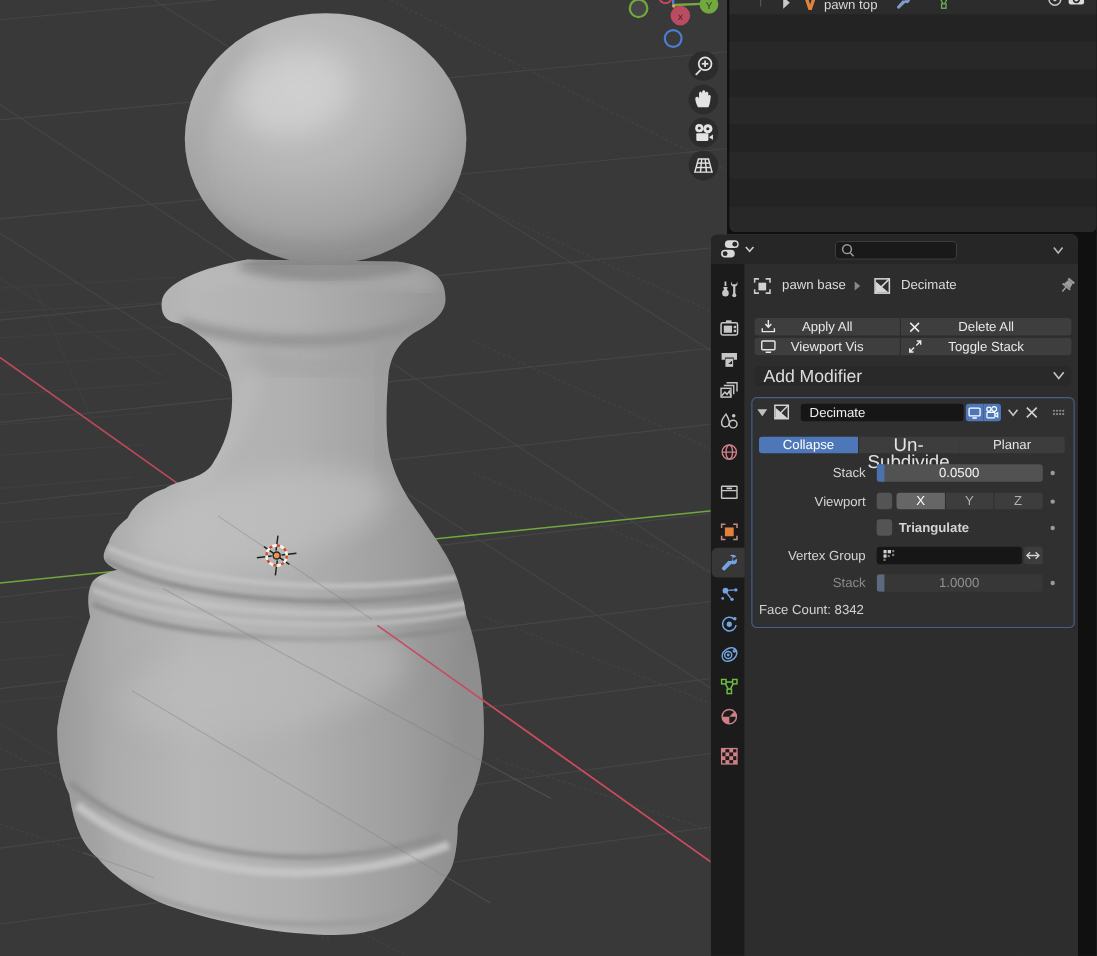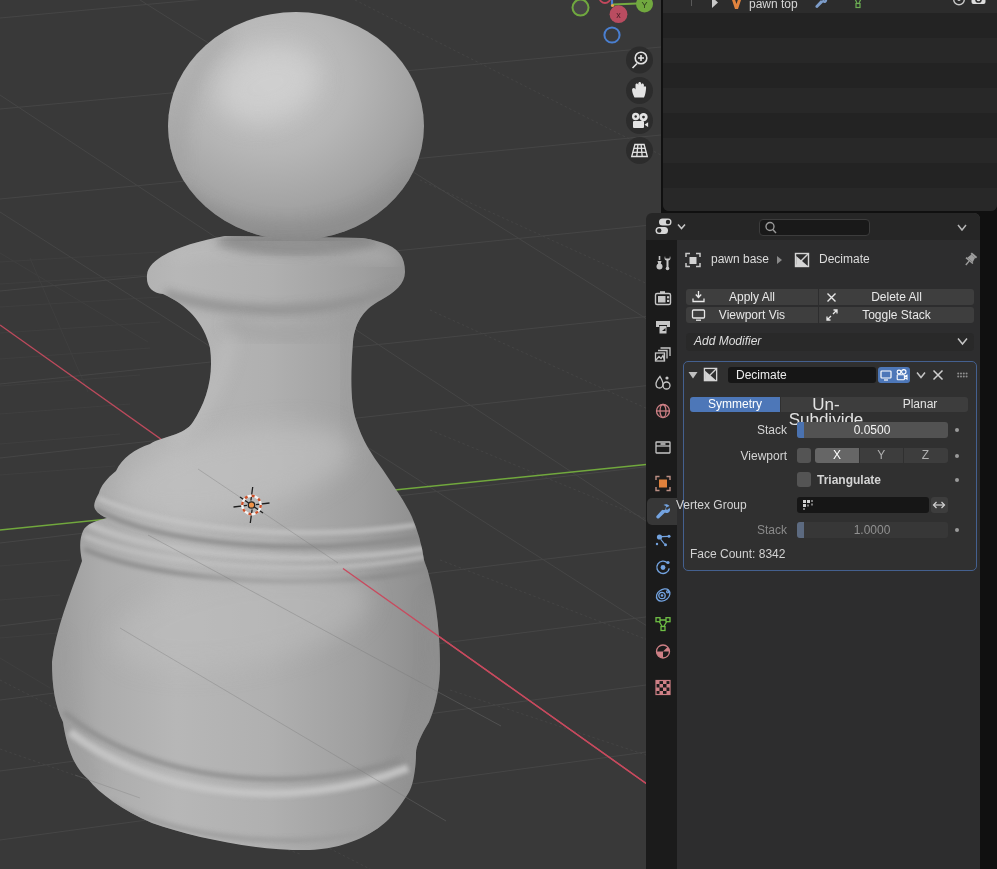--- a/index.html
+++ b/index.html
@@ -424,21 +424,21 @@
       <line x1="5" y1="12.2" x2="10" y2="12.2"></line>
     </g>
   </svg>
   <svg class="abs" style="left:179px;top:95px;" width="14" height="14" viewBox="0 0 14 14">
     <g stroke="#e8e8e8" stroke-width="1.3" fill="none">
       <path d="M 8.5,2 L 12,2 L 12,5.5 M 12,2 L 8,6 M 5.5,12 L 2,12 L 2,8.5 M 2,12 L 6,8"></path>
     </g>
   </svg>
 
   <div class="abs dots" style="left:40px;top:120px;width:288px;height:18px;background:#292929;border-radius:4px;"></div>
-  <div class="abs" style="left:48px;top:121px;font-size:12px;color:#dedede;font-style:italic;">Add Modifier</div>
+  <div class="abs" style="left:48px;top:121px;font-size:16px;color:#dedede;">Add Modifier</div>
   <svg class="abs" style="left:310px;top:124px;" width="14" height="10" viewBox="0 0 14 10">
     <path d="M 2,1.5 L 6.5,7 L 11,1.5" stroke="#c5c5c5" stroke-width="1.5" fill="none"></path>
   </svg>
 
   <div class="abs" style="left:37px;top:148px;width:292px;height:208px;background:#303030;border:1px solid #44608f;border-radius:5px;"></div>
 
   <svg class="abs" style="left:41px;top:156px;" width="12" height="12" viewBox="0 0 12 12">
     <path d="M 1.5,3 L 10.5,3 L 6,9.5 Z" fill="#c0c0c0"></path>
   </svg>
   <svg class="abs" style="left:57px;top:154px;" width="16" height="16" viewBox="0 0 17 17">
@@ -476,21 +476,21 @@
         <circle cx="4" cy="2.4" r="1"></circle>
         <circle cx="6.8" cy="2.4" r="1"></circle>
         <circle cx="9.6" cy="2.4" r="1"></circle>
       <circle cx="1.2" cy="5.4" r="1"></circle>
         <circle cx="4" cy="5.4" r="1"></circle>
         <circle cx="6.8" cy="5.4" r="1"></circle>
         <circle cx="9.6" cy="5.4" r="1"></circle>
     </g>
   </svg>
 
-  <div class="abs" style="left:44px;top:183.5px;width:90px;height:15px;background:#4d77b8;border-radius:3px 0 0 3px;text-align:center;line-height:15px;font-size:12px;color:#ffffff;">Symmetry</div>
+  <div class="abs" style="left:44px;top:183.5px;width:90px;height:15px;background:#4d77b8;border-radius:3px 0 0 3px;text-align:center;line-height:15px;font-size:12px;color:#ffffff;">Collapse</div>
   <div class="abs dots" style="left:134.5px;top:183.5px;width:91px;height:15px;background:#3d3d3d;text-align:center;line-height:15px;font-size:17px;color:#e3e3e3;">Un-Subdivide</div>
   <div class="abs dots" style="left:226px;top:183.5px;width:96px;height:15px;background:#3d3d3d;border-radius:0 3px 3px 0;text-align:center;line-height:15px;font-size:12px;color:#e3e3e3;">Planar</div>
 
   <div class="abs lbl" style="left:60px;top:208.5px;width:81px;text-align:right;">Stack</div>
   <div class="abs dots" style="left:150.5px;top:208.5px;width:151px;height:16px;background:#525252;border-radius:3px;overflow:hidden;">
     <div class="abs" style="left:0;top:0;width:7px;height:16px;background:#4a72b0;"></div>
   </div>
   <div class="abs" style="left:150.5px;top:208.5px;width:151px;text-align:center;font-size:12px;color:#f4f4f4;line-height:16px;">0.0500</div>
   <div class="abs" style="left:309px;top:214.5px;width:4px;height:4px;border-radius:2px;background:#9a9a9a;"></div>
 
@@ -498,21 +498,21 @@
   <div class="abs" style="left:150.5px;top:234.5px;width:14.5px;height:15px;background:#545454;border-radius:3px;"></div>
   <div class="abs" style="left:169px;top:234.5px;width:44px;height:15px;background:#666666;border-radius:3px 0 0 3px;text-align:center;line-height:15px;font-size:12px;color:#ffffff;">X</div>
   <div class="abs dots" style="left:213.5px;top:234.5px;width:43.5px;height:15px;background:#3d3d3d;text-align:center;line-height:15px;font-size:12px;color:#b0b0b0;">Y</div>
   <div class="abs dots" style="left:257.5px;top:234.5px;width:44px;height:15px;background:#3d3d3d;border-radius:0 3px 3px 0;text-align:center;line-height:15px;font-size:12px;color:#b0b0b0;">Z</div>
   <div class="abs" style="left:309px;top:240.5px;width:4px;height:4px;border-radius:2px;background:#9a9a9a;"></div>
 
   <div class="abs" style="left:150.5px;top:259px;width:14.5px;height:15px;background:#545454;border-radius:3px;"></div>
   <div class="abs lbl" style="left:171px;top:259px;font-weight:bold;">Triangulate</div>
   <div class="abs" style="left:309px;top:265px;width:4px;height:4px;border-radius:2px;background:#9a9a9a;"></div>
 
-  <div class="abs lbl" style="left:30px;top:284px;width:111px;">Vertex Group</div>
+  <div class="abs lbl" style="left:30px;top:284px;width:111px;text-align:right;">Vertex Group</div>
   <div class="abs" style="left:150.5px;top:284px;width:132.5px;height:16px;background:#161616;border-radius:3px;"></div>
   <svg class="abs" style="left:157px;top:287px;" width="12" height="11" viewBox="0 0 12 11">
     <g fill="#d0d0d0">
       <rect x="0" y="0" width="3" height="3"></rect>
         <rect x="4" y="0" width="3" height="3"></rect>
       <rect x="0" y="4" width="3" height="3"></rect>
       <rect x="8" y="0" width="2" height="2" fill="#7c7c7c"></rect>
       <rect x="8" y="3.5" width="2" height="2" fill="#7c7c7c"></rect>
       <rect x="4" y="4.5" width="2" height="2" fill="#7c7c7c"></rect>
       <rect x="0" y="8" width="2" height="2" fill="#7c7c7c"></rect>

